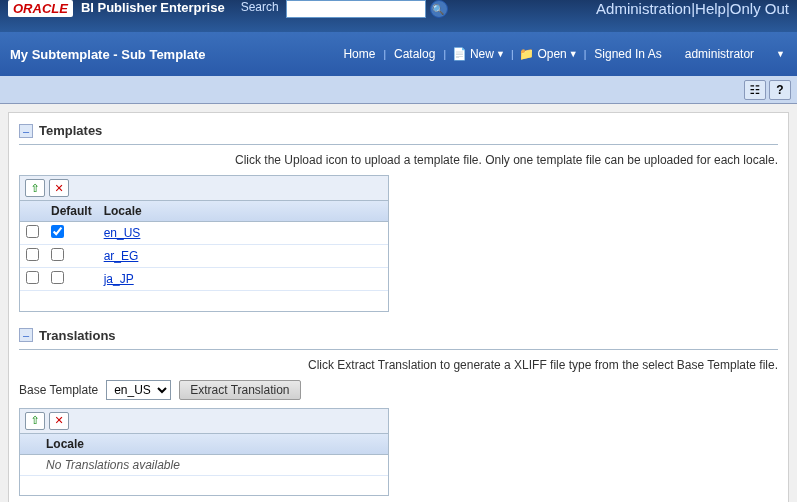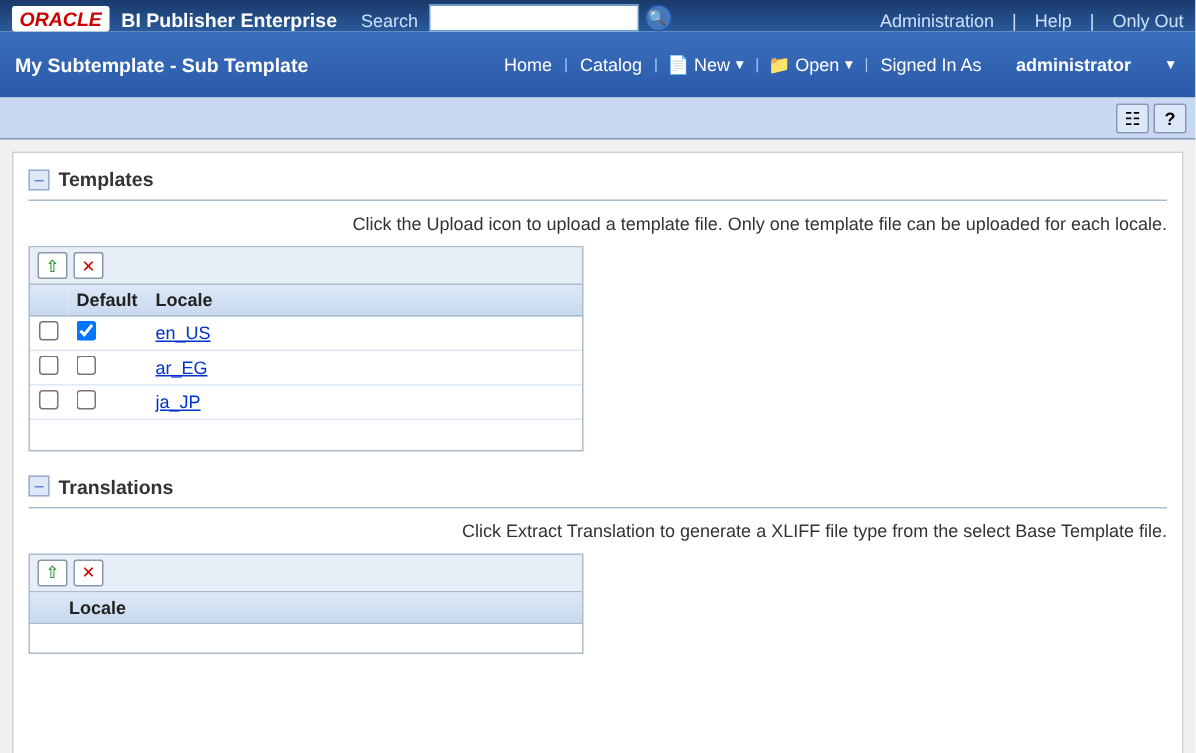--- a/index.html
+++ b/index.html
@@ -1,23 +1,23 @@
 <!DOCTYPE html>
 <html><head>
   <meta charset="utf-8">
   <style>
     * { margin: 0; padding: 0; box-sizing: border-box; }
     body { font-family: Arial, sans-serif; font-size: 12px; background: #f0f0f0; width: 797px; height: 502px; overflow: hidden; }
 
     
     #topbar {
       background: linear-gradient(to bottom, #1a3a6b, #2a5a9b);
-      height: 21px;
-      display: flex;
-      align-items: flex-end;
+      height: 32px;
+      display: flex;
+      align-items: flex-start;
       padding: 0 8px;
       color: white;
     }
     #oracle-logo {
       background: white;
       color: #cc0000;
       font-weight: bold;
       font-size: 13px;
       padding: 1px 5px;
       border-radius: 2px;
@@ -52,22 +52,21 @@
       align-items: center;
       justify-content: center;
       cursor: pointer;
       margin-left: 4px;
       color: white;
       font-size: 10px;
     }
     #top-links {
       margin-left: auto;
       display: flex;
-      gap: 12px;
-      font-size: 12px;
+      font-size: 15px;
     }
     #top-links a {
       color: #cce0ff;
       text-decoration: none;
     }
 
     
     #navbar {
       background: linear-gradient(to bottom, #3a6fbb, #2a5aaa);
       height: 44px;
@@ -315,21 +314,21 @@
     </div>
     <span class="nav-separator">|</span>
     <div class="nav-dropdown">
       <span class="folder-icon">📁</span>
       <span>Open</span>
       <span class="arrow">▼</span>
     </div>
     <span class="nav-separator">|</span>
     <div class="signed-in-block">
       <span>Signed In As</span>
-      <span style="font-weight:bold;margin-left:3px;">administrator</span>
+      <span style="font-weight:normal;margin-left:3px;">administrator</span>
       <span style="font-size:9px;margin-left:2px;">▼</span>
     </div>
   </div>
 </div>
 
 <div id="toolbar">
   <div class="toolbar-icon-btn">☷</div>
   <div class="toolbar-icon-btn" style="font-weight:bold;">?</div>
 </div>
 
@@ -378,34 +377,47 @@
     </table>
   </div>
 
   <div class="section-header">
     <div class="section-toggle">–</div>
     <span class="section-title">Translations</span>
   </div>
   <hr class="section-divider">
   <p class="section-desc">Click Extract Translation to generate a XLIFF file type from the select Base Template file.</p>
 
+  <div class="base-template-row">
+    <span class="base-template-label">Base Template</span>
+    <select class="base-template-select">
+      <option>en_US</option>
+      <option>ar_EG</option>
+      <option>ja_JP</option>
+    </select>
+    <button class="extract-btn">Extract Translation</button>
+  </div>
 
   <div class="table-container">
     <div class="table-toolbar">
       <div class="tbl-icon-btn" title="Upload" style="color:green;">⇧</div>
       <div class="tbl-icon-btn" title="Delete" style="color:#cc0000;">✕</div>
     </div>
     <table class="data-table">
       <thead>
         <tr>
           <th class="checkbox-cell"></th>
           <th>Locale</th>
         </tr>
       </thead>
       <tbody>
+        <tr class="no-data-row">
+          <td></td>
+          <td>No Translations available</td>
+        </tr>
         <tr class="empty-row">
           <td colspan="2"></td>
         </tr>
       </tbody>
     </table>
   </div>
 
 </div>
 
 </body></html>

